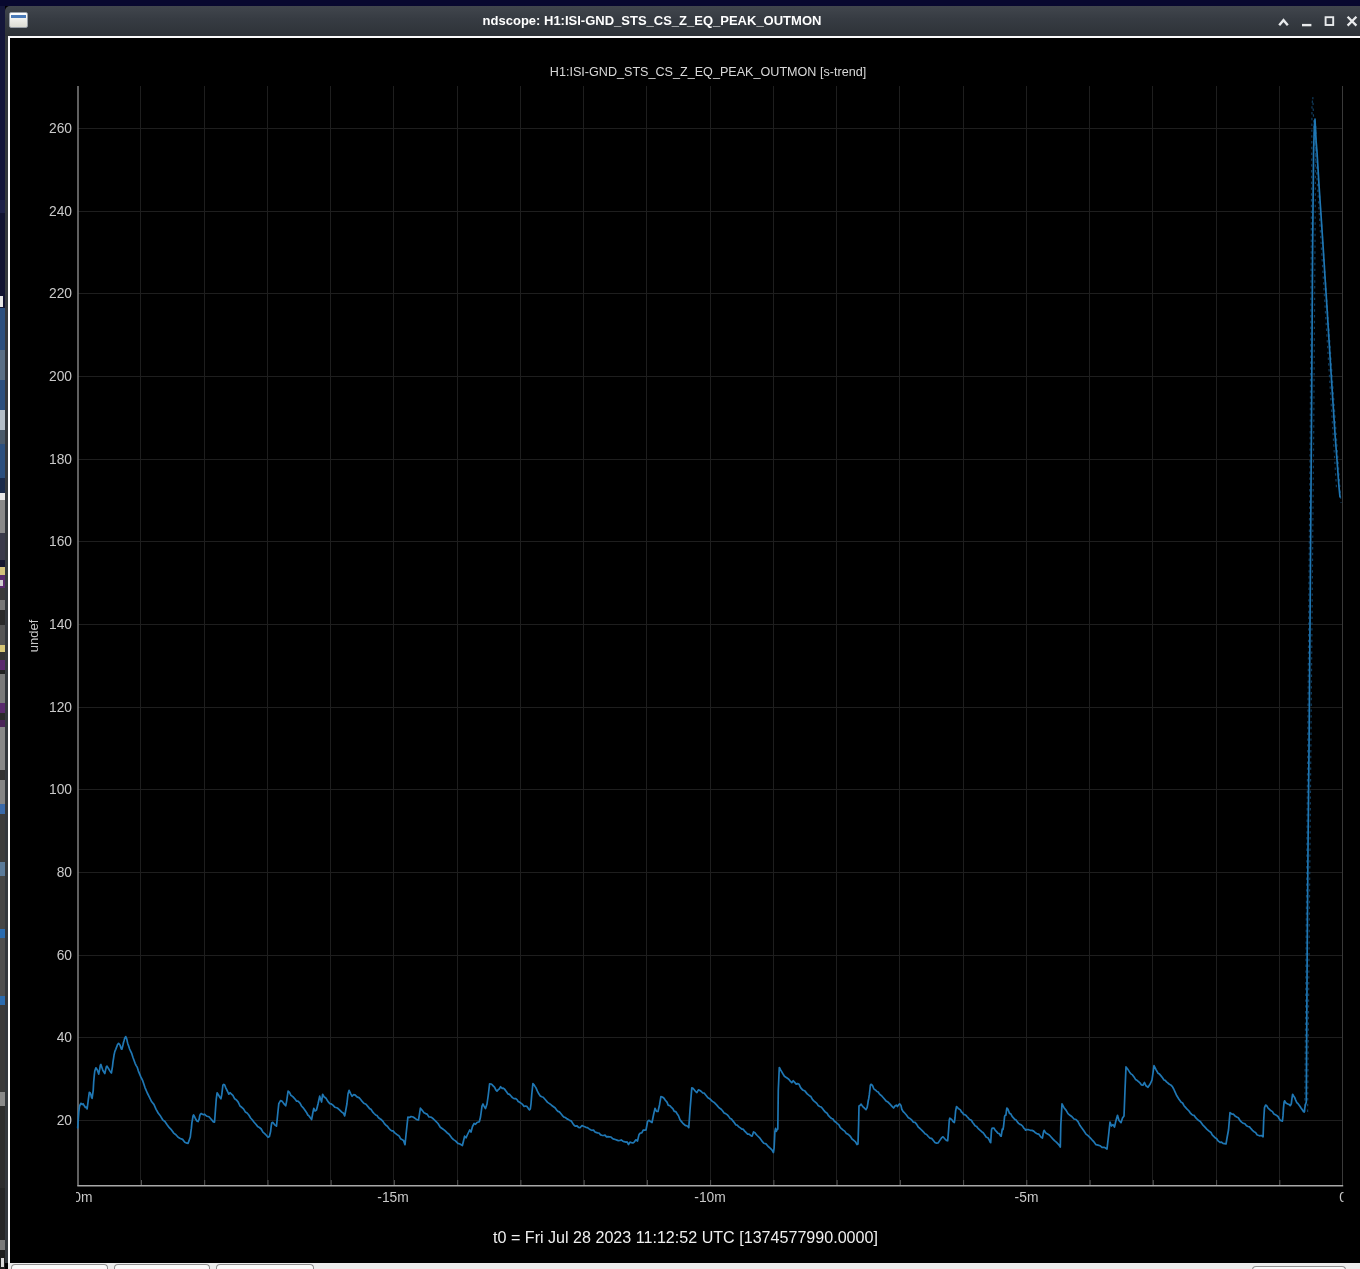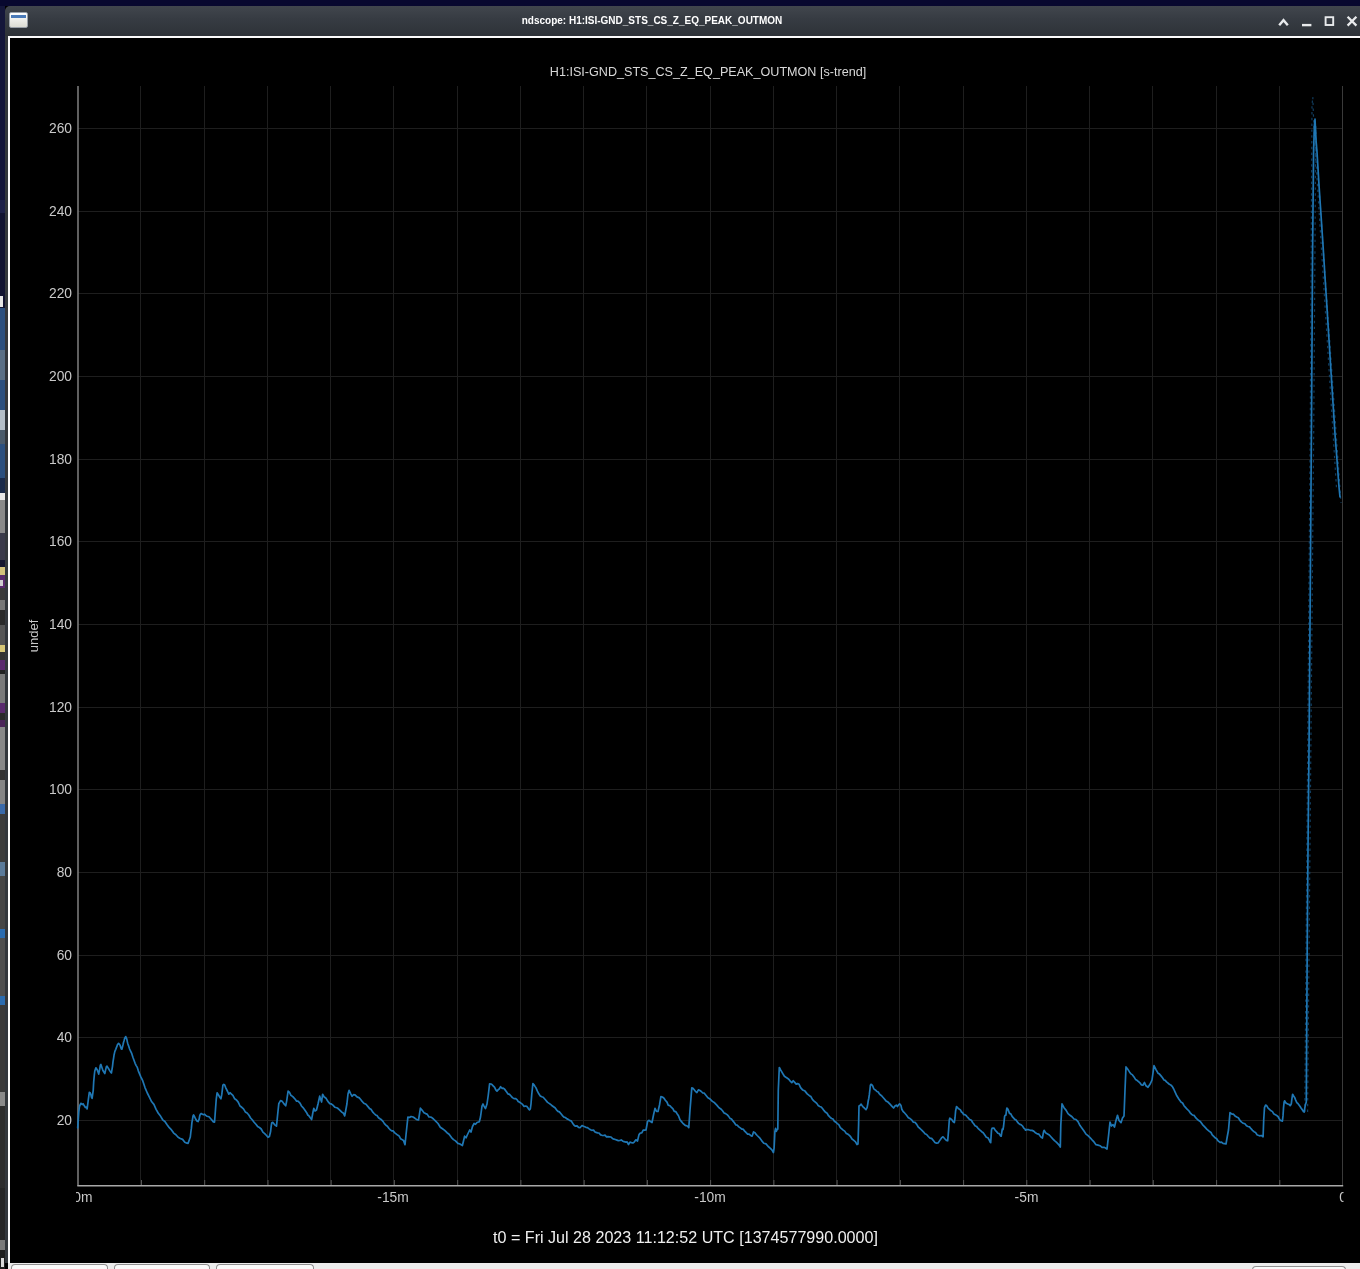--- a/index.html
+++ b/index.html
@@ -59,21 +59,21 @@
 <div class="abs" style="left:0;top:296px;width:3px;height:11px;background:#e6e6e6"></div>
 <div class="abs" style="left:0;top:580px;width:3px;height:6px;background:#cfcfcf"></div>
 <div class="abs" style="left:1px;top:1258px;width:2.5px;height:9px;background:#d9d9d9"></div>
 
 <div class="abs" style="left:4.5px;top:6px;width:1355.5px;height:29.5px;border-radius:5px 0 0 0;
 background:linear-gradient(180deg,#41464d 0%,#363b42 45%,#2e3238 100%);"></div>
 
 <div class="abs" style="left:9px;top:12px;width:19px;height:16px;background:linear-gradient(180deg,#ffffff,#dcdcd4);border-radius:2px;border:1px solid #9aa0a8;box-sizing:border-box;"></div>
 <div class="abs" style="left:11px;top:14.5px;width:15px;height:3px;background:#4a7ab8;"></div>
 
-<div class="abs" style="left:0;top:6px;width:1304px;height:29px;line-height:29px;text-align:center;color:#fff;font-weight:bold;font-size:10px;">ndscope: H1:ISI-GND_STS_CS_Z_EQ_PEAK_OUTMON</div>
+<div class="abs" style="left:0;top:6px;width:1304px;height:29px;line-height:29px;text-align:center;color:#fff;font-weight:bold;font-size:13px;">ndscope: H1:ISI-GND_STS_CS_Z_EQ_PEAK_OUTMON</div>
 
 <svg class="abs" style="left:0;top:0" width="1360" height="36" viewBox="0 0 1360 36">
 <path d="M1279.2,25.3 L1283.5,20.2 L1287.8,25.3" fill="none" stroke="#e8eaec" stroke-width="2.4"></path>
 <line x1="1302" y1="25.1" x2="1311.4" y2="25.1" stroke="#e8eaec" stroke-width="2.4"></line>
 <rect x="1325.6" y="17.2" width="7.6" height="7.8" fill="none" stroke="#e8eaec" stroke-width="1.9"></rect>
 <path d="M1347.6,16.8 L1356.4,25.6 M1356.4,16.8 L1347.6,25.6" stroke="#e8eaec" stroke-width="2.3"></path>
 </svg>
 
 <div class="abs" style="left:4.5px;top:35.5px;width:3px;height:1227px;background:#33373c"></div>
 

